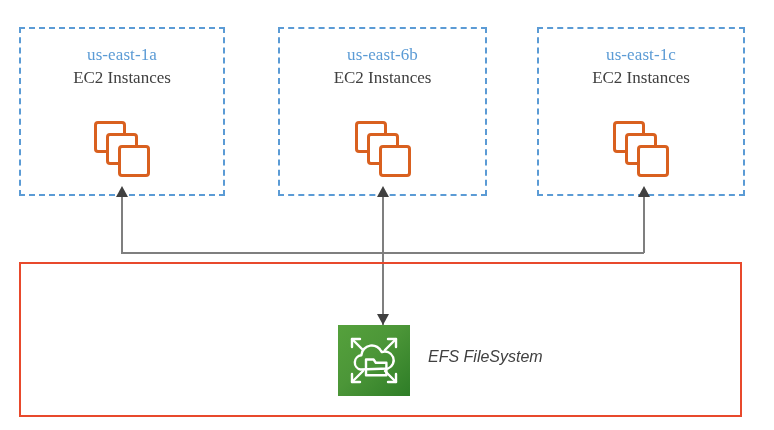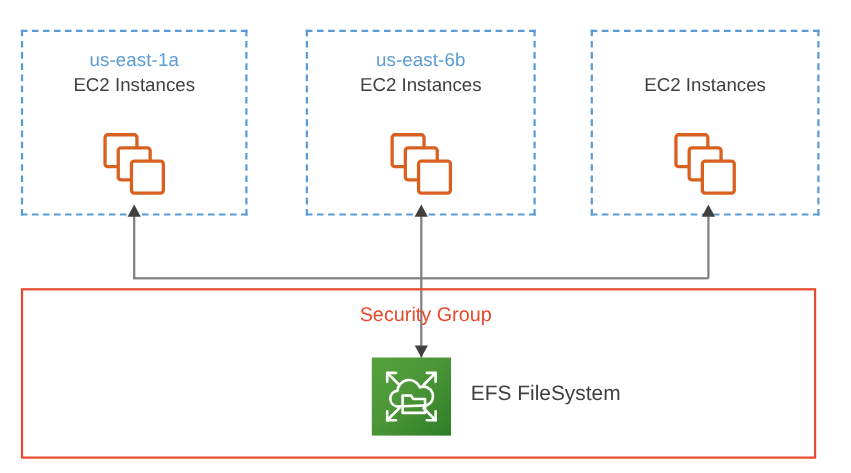--- a/index.html
+++ b/index.html
@@ -19,20 +19,21 @@
   }
 
   
   .az-box {
     position: absolute;
     top: 27px;
     height: 169px;
     border: 2px dashed #5B9BD5;
     box-sizing: border-box;
     background: transparent;
+    font-family: Liberation Serif, serif;
   }
   .az-title {
     position: absolute;
     left: 0;
     right: 0;
     top: 16px;
     text-align: center;
     color: #5B9BD5;
     font-size: 17px;
     letter-spacing: .1px;
@@ -126,22 +127,23 @@
     width: 72px;
     height: 71px;
     background: linear-gradient(135deg, #55A13C 0%, #4C9638 45%, #2E7D27 100%);
   }
   #efs-icon svg { display: block; width: 72px; height: 71px; }
   #efs-label {
     position: absolute;
     left: 428px;
     top: 348px;
     color: #404040;
-    font-size: 19px;
-    white-space: nowrap;
+    font-size: 16px;
+    white-space: nowrap;
+    font-style: italic;
   }
 </style>
 </head>
 <body>
 
 <div id="canvas">
 
   <div class="az-box" style="left:19px; width:206px;">
     <div class="az-title">us-east-1a</div>
     <div class="az-subtitle">EC2 Instances</div>
@@ -156,20 +158,21 @@
     <div class="az-title">us-east-6b</div>
     <div class="az-subtitle">EC2 Instances</div>
     <div class="ec2-icon">
       <div class="ec2-sq back"></div>
       <div class="ec2-sq mid"></div>
       <div class="ec2-sq front"></div>
     </div>
   </div>
 
   <div class="az-box" style="left:537px; width:208px;">
+    <div class="az-title">us-east-1c</div>
     <div class="az-subtitle">EC2 Instances</div>
     <div class="ec2-icon">
       <div class="ec2-sq back"></div>
       <div class="ec2-sq mid"></div>
       <div class="ec2-sq front"></div>
     </div>
   </div>
 
   <div class="conn-line conn-h" style="left:121px; top:252px; width:523px;"></div>
 
@@ -177,21 +180,20 @@
   <div class="arrow-up" style="left:116px; top:186px;"></div>
 
   <div class="conn-line conn-v" style="left:382px; top:196px; height:129px;"></div>
   <div class="arrow-up" style="left:377px; top:186px;"></div>
   <div class="arrow-down" style="left:377px; top:314px;"></div>
 
   <div class="conn-line conn-v" style="left:643px; top:196px; height:57px;"></div>
   <div class="arrow-up" style="left:638px; top:186px;"></div>
 
   <div id="security-group-box"></div>
-  <div id="security-group-label">Security Group</div>
 
   <div id="efs-icon">
     <svg viewBox="0 0 72 71" xmlns="http://www.w3.org/2000/svg">
       <g fill="none" stroke="#ffffff" stroke-width="2.4" stroke-linecap="round" stroke-linejoin="round">
 
         <line x1="14" y1="14" x2="25" y2="25"></line>
         <polyline points="14,22 14,14 22,14"></polyline>
 
         <line x1="58" y1="14" x2="47" y2="25"></line>
         <polyline points="50,14 58,14 58,22"></polyline>

